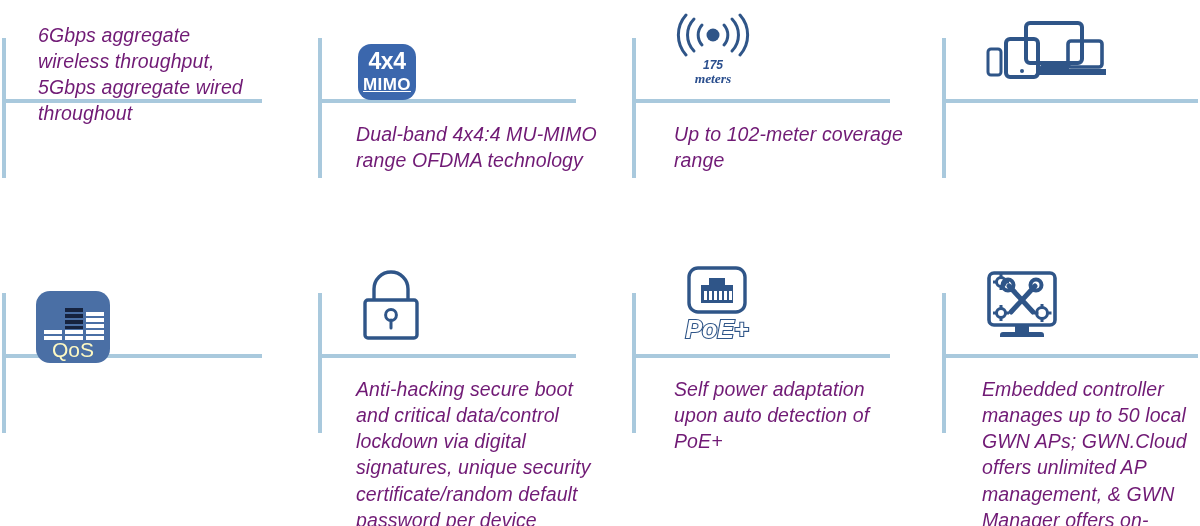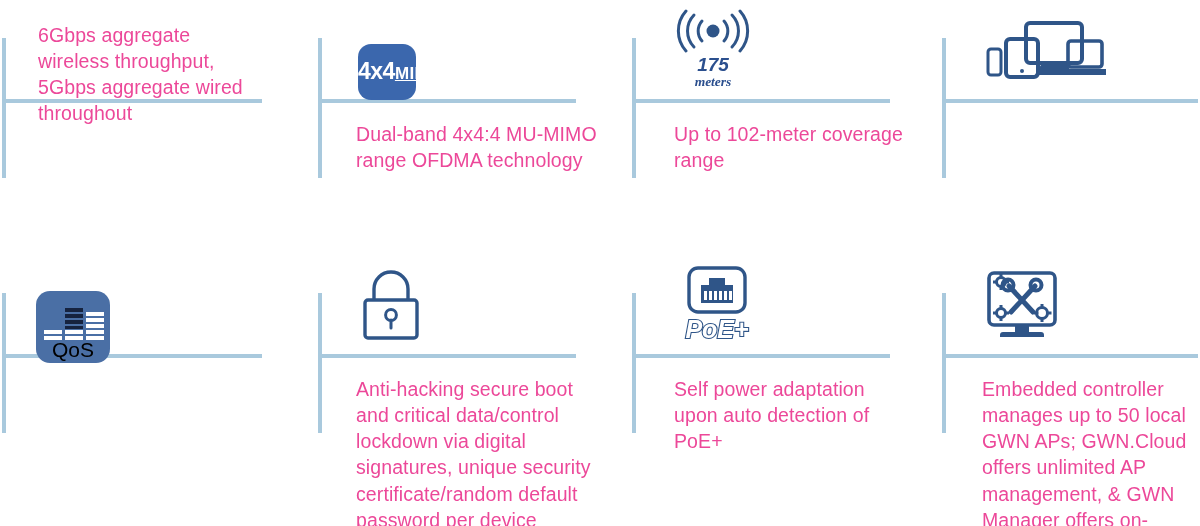--- a/index.html
+++ b/index.html
@@ -54,37 +54,38 @@
     align-items: center;
     padding-left: 16px;
   }
   .icon-wrap {
     position: relative;
   }
   .desc {
     margin: 0;
     padding-left: 18px;
     padding-top: 22px;
-    color: #ec4899;
+    color: #701a75;
     font-size: 19.5px;
     line-height: 1.34;
     max-width: 262px;
     white-space: pre-line;
     letter-spacing: 0.1px;
+    font-style: italic;
   }
   .cell-d .desc, .cell-h .desc { max-width: 232px; }
   .cell-b .desc, .cell-f .desc { max-width: 252px; }
 
   
   .badge {
     border-radius: 13px;
     display: flex;
-    flex-direction: row;
+    flex-direction: column;
     align-items: center;
-    justify-content: flex-start;
+    justify-content: center;
     color: #ffffff;
     margin-top: 44px;
   }
   .badge-mimo {
     width: 58px;
     height: 56px;
     background: #3b67ad;
     line-height: 1;
   }
   .badge-mimo .big {
@@ -106,32 +107,32 @@
     border-radius: 14px;
     position: relative;
   }
   .badge-qos .qos-text {
     position: absolute;
     bottom: 3px;
     left: 0;
     right: 0;
     text-align: center;
     font-size: 21px;
-    color: #000000;
+    color: #fef9c3;
     line-height: 1;
   }
   .label-blue {
     color: #2b4f8e;
     font-weight: bold;
     font-style: italic;
     text-align: center;
     line-height: 1.05;
   }
   .label-gigabit { font-size: 17px; letter-spacing: -0.3px; }
-  .label-175 { font-size: 19px; }
+  .label-175 { font-size: 12px; }
   .label-meters { font-size: 13.5px; font-family: Liberation Serif, serif; }
   .stack { display: flex; flex-direction: column; align-items: center; }
 </style>
 </head>
 <body>
 
 <div class="feature-grid">
 
   <div class="feature-cell cell-a">
     <div class="v-rule"></div>

